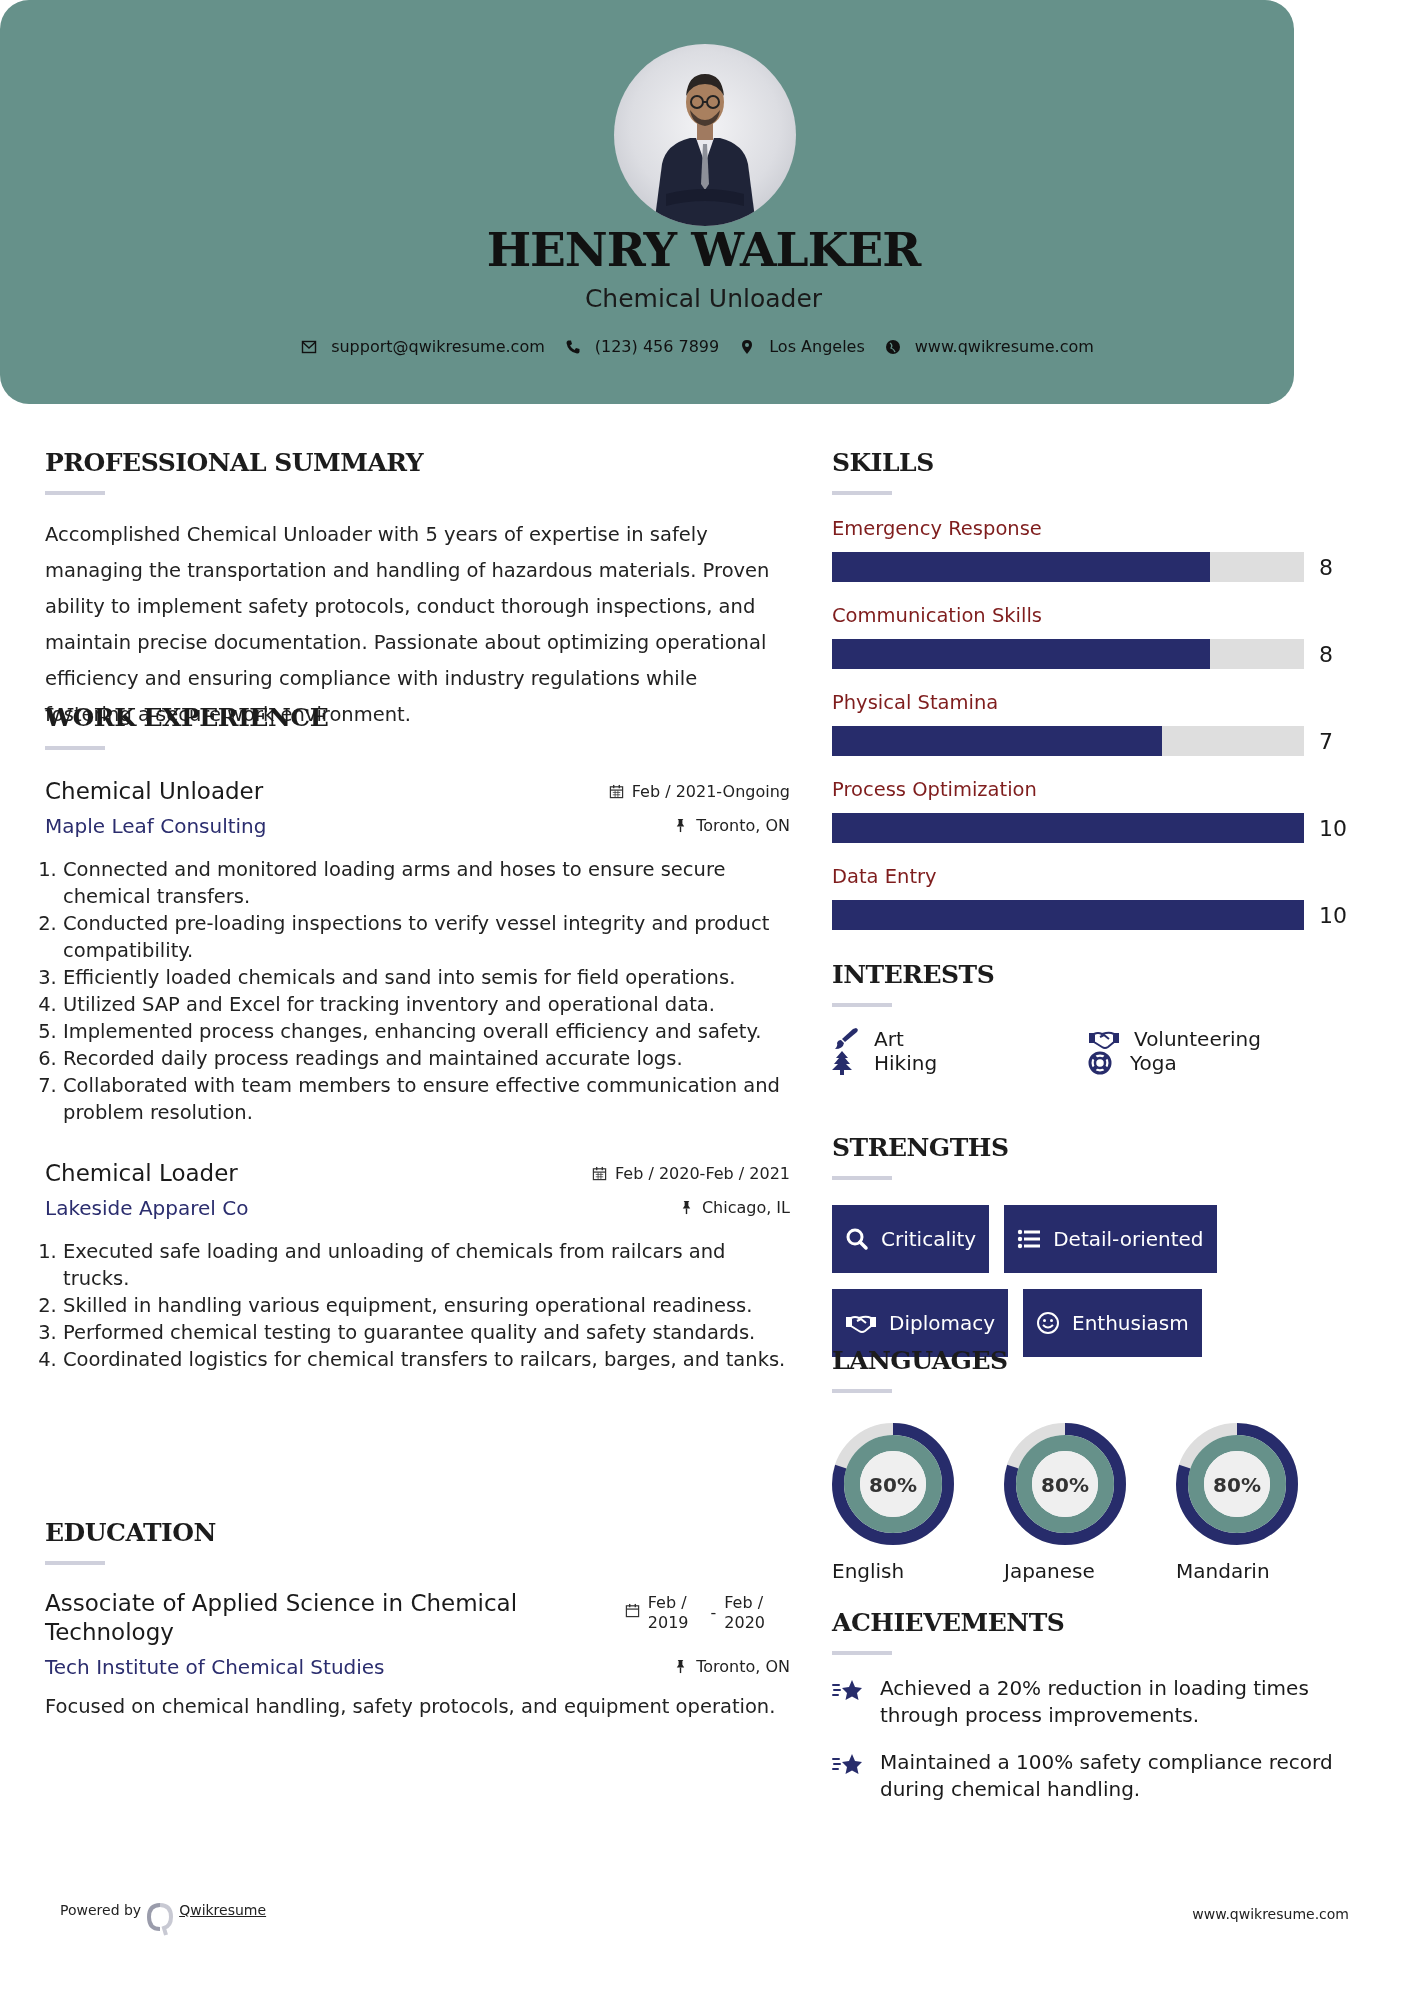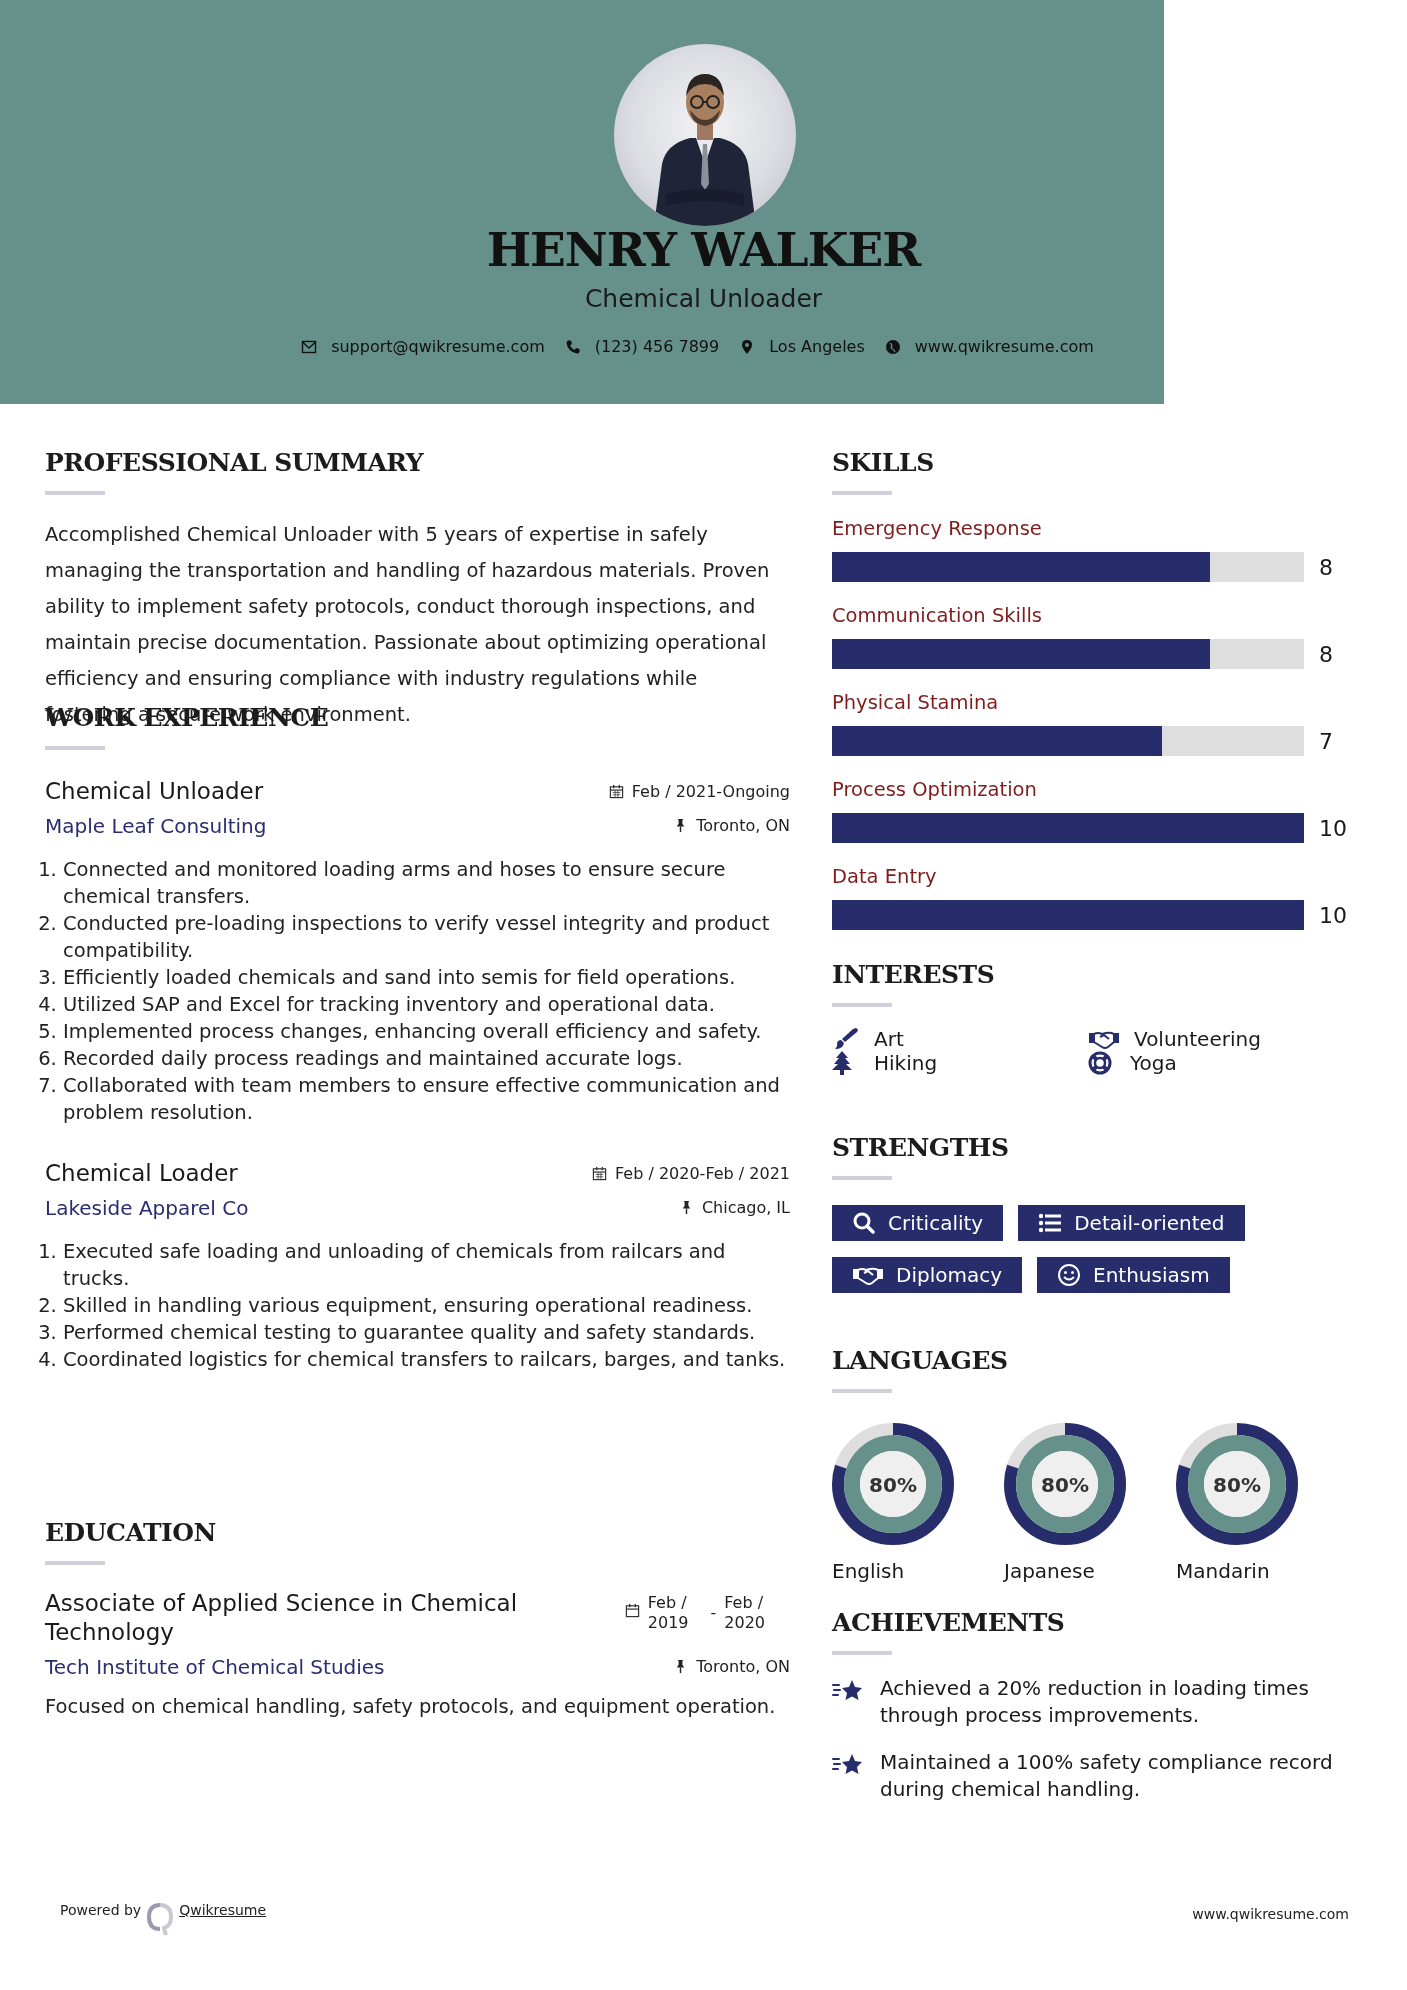--- a/index.html
+++ b/index.html
@@ -1,20 +1,20 @@
 <!DOCTYPE html>
 <html><head>
 <meta charset="utf-8">
 <style>
   * { box-sizing: border-box; margin: 0; padding: 0; }
   html, body { width: 1407px; height: 1990px; background: #ffffff; overflow: hidden; }
   body { position: relative; font-family: "DejaVu Sans", sans-serif; color: #222; }
 
   
-  .header { position: absolute; left: 0; top: 0; width: 1164px; height: 404px; background: #66918a; }
+  .header { position: absolute; left: 0; top: 0; width: 1294px; height: 404px; background: #66918a; border-radius: 29px; }
   .avatar { position: absolute; left: 614px; top: 44px; width: 182px; height: 182px; border-radius: 50%;
             background: radial-gradient(circle at 50% 45%, #f3f3f5 0%, #dcdde2 55%, #b9bbc3 100%); overflow: hidden; }
   .avatar svg { width: 100%; height: 100%; display: block; }
   .name { position: absolute; left: 0; width: 1407px; top: 222px; text-align: center;
           font-family: "DejaVu Serif", serif; font-weight: bold; font-size: 47px; color: #111; letter-spacing: -1px; }
   .title { position: absolute; left: 0; width: 1407px; top: 284px; text-align: center;
            font-size: 25px; color: #1a1a1a; }
   .contacts { position: absolute; left: 0; width: 1407px; top: 337px; display: flex; justify-content: center;
               align-items: center; gap: 8px; font-size: 16px; color: #111; }
   .contacts .ci { display: flex; align-items: center; gap: 14px; margin-right: 12px; }
@@ -65,21 +65,21 @@
 
   
   #interests { top: 960px; }
   .int-grid { display: grid; grid-template-columns: 256px 256px; margin-top: 20px; }
   .int-item { display: flex; align-items: center; gap: 14px; font-size: 20px; color: #1a1a1a; }
   .int-ic { width: 28px; height: 24px; display: inline-block; }
 
   
   #strengths { top: 1133px; }
   .str-wrap { display: flex; flex-wrap: wrap; gap: 16px 15px; margin-top: 25px; width: 520px; }
-  .chip { background: #272c6b; color: #fff; font-size: 20px; height: 36px; padding: 0 20px;
+  .chip { background: #272c6b; color: #fff; font-size: 20px; height: 68px; padding: 0 13px;
           display: flex; align-items: center; gap: 12px; }
   .chip svg { width: 24px; height: 24px; }
 
   
   #languages { top: 1346px; }
   .lang-wrap { display: flex; gap: 50px; margin-top: 30px; }
   .lang { width: 122px; text-align: left; }
   .lang svg { width: 122px; height: 122px; display: block; }
   .lang-name { font-size: 20px; color: #1a1a1a; margin-top: 14px; }
 

